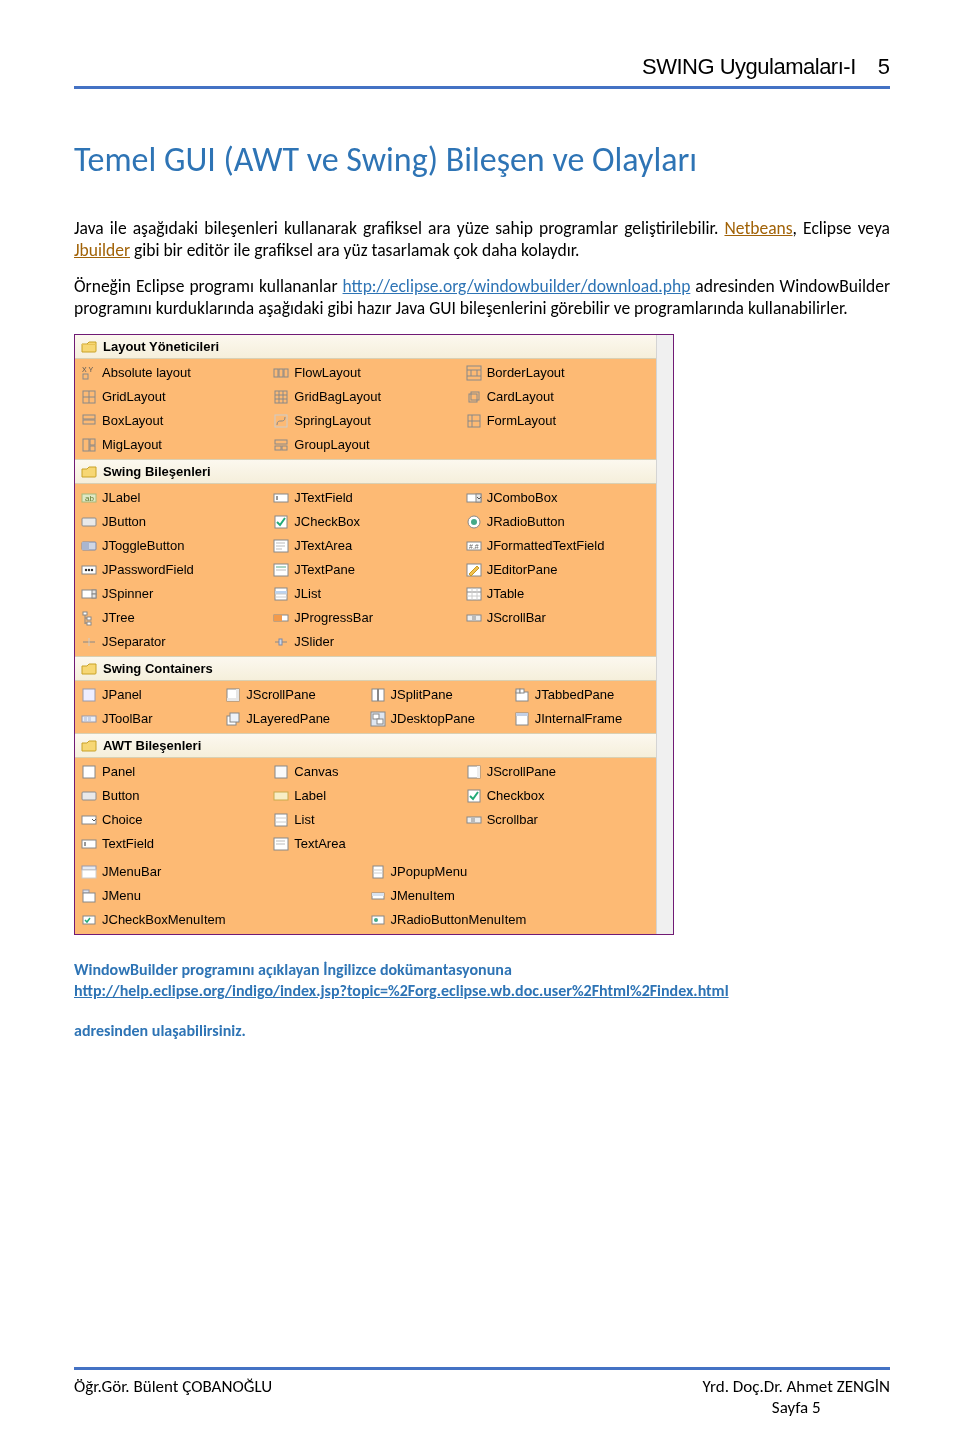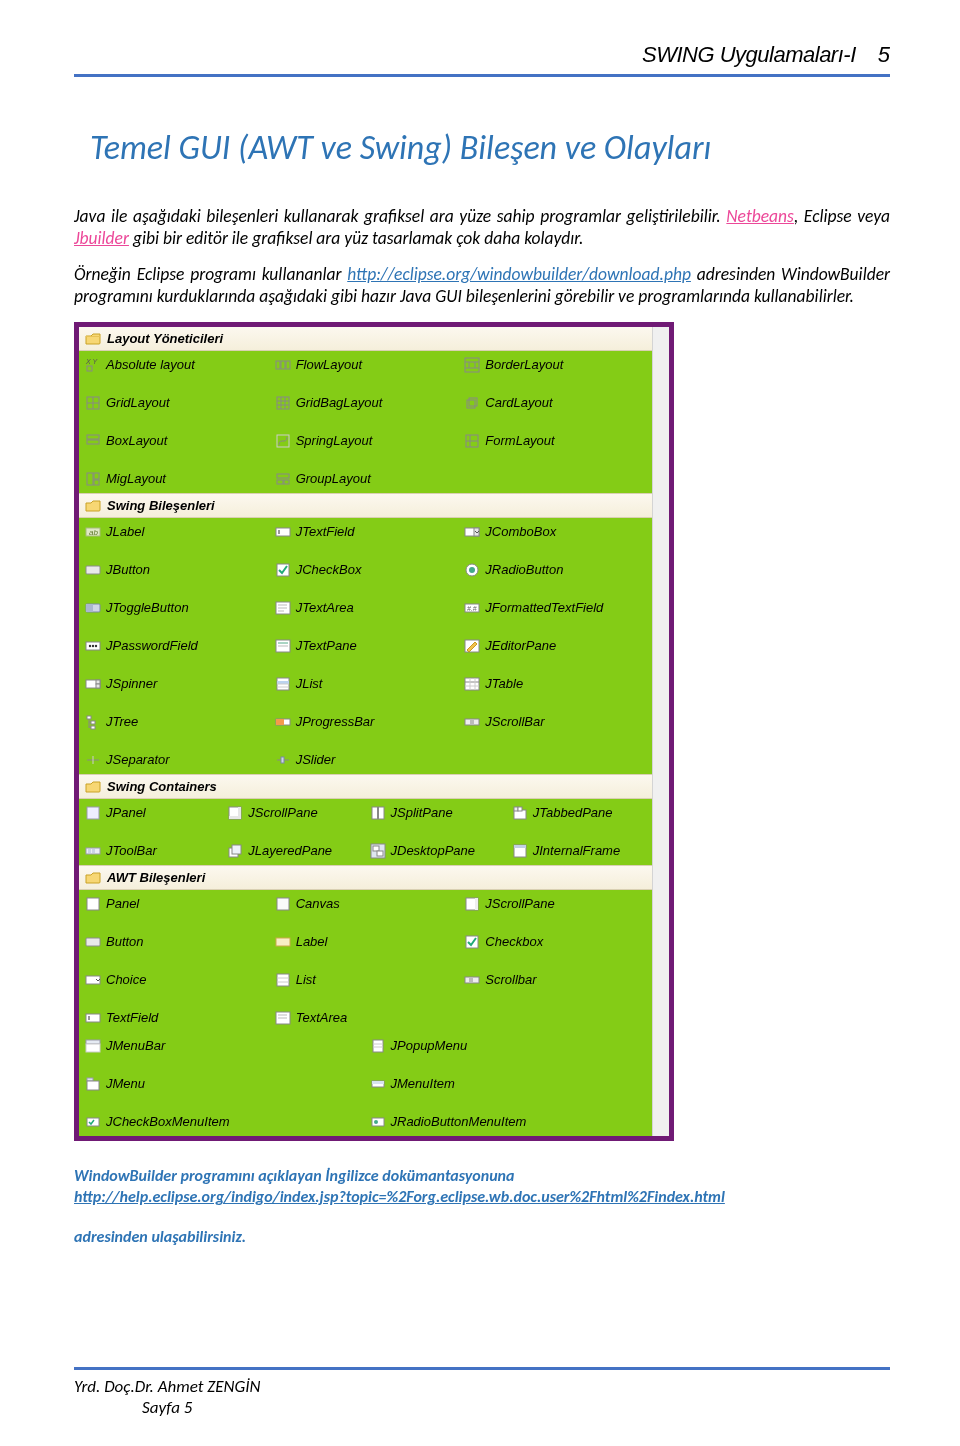--- a/index.html
+++ b/index.html
@@ -4,24 +4,23 @@
 <style>
   * { box-sizing: border-box; }
   body {
     margin: 0;
     font-family: Calibri, "Segoe UI", Arial, sans-serif;
     background: #fff;
     width: 960px;
     color: #000;
   }
   .page {
-    padding: 42px 70px 20px 74px;
+    padding: 54px 70px 20px 74px;
     position: relative;
     min-height: 1446px;
-    font-style: italic;
   }
   .hdr {
     display: flex;
     justify-content: flex-end;
     align-items: baseline;
     font-family: "Arial Narrow", Arial, sans-serif;
     color: #000;
     margin-bottom: 6px;
   }
   .hdr-title { font-size: 22px; letter-spacing: -0.5px; }
@@ -29,34 +28,34 @@
   .hdr-rule {
     border: none;
     border-top: 3px solid #4472c4;
     margin: 0 0 50px 0;
   }
   h1.doc-h1 {
     color: #2e74b5;
     font-family: Calibri, sans-serif;
     font-weight: 400;
     font-size: 34px;
-    margin: 0 0 38px 16px;
+    margin: 0 0 38px 0;
   }
   p.body {
     font-size: 17.5px;
     line-height: 1.25;
     margin: 0 0 14px 0;
     text-align: justify;
   }
   .link { color: #2e74b5; text-decoration: underline; }
-  .emph { color: #ec4899; text-decoration: underline; }
+  .emph { color: #a16207; text-decoration: underline; }
   .palette {
     width: 600px;
-    border: 5px solid #701a75;
-    background: #84cc16;
+    border: 1px solid #701a75;
+    background: #fdba74;
     font-family: "Segoe UI", Tahoma, sans-serif;
     font-size: 13px;
     margin: 8px 0 24px 0;
   }
   .cat {
     background: linear-gradient(#fcf8ef, #f5efdb);
     border-top: 1px solid #d9d0b3;
     border-bottom: 1px solid #d9d0b3;
     padding: 4px 6px;
     font-weight: 700;
@@ -66,21 +65,21 @@
   }
   .cat:first-child { border-top: none; }
   .folder-icon {
     width: 16px; height: 13px;
     display: inline-block;
   }
   .folder-icon svg { display:block; }
   .grid3, .grid2 {
     display: grid;
     padding: 3px 2px;
-    row-gap: 16px;
+    row-gap: 2px;
   }
   .grid3 { grid-template-columns: repeat(3, 1fr); }
   .grid2 { grid-template-columns: repeat(2, 1fr); }
   .cell {
     display: flex;
     align-items: center;
     gap: 5px;
     padding: 3px 4px;
     white-space: nowrap;
   }
@@ -736,20 +735,21 @@
 
   <div class="footer-txt">
     <div class="footer-bold">WindowBuilder programını açıklayan İngilizce dokümantasyonuna</div>
     <a class="link footer-bold">http://help.eclipse.org/indigo/index.jsp?topic=%2Forg.eclipse.wb.doc.user%2Fhtml%2Findex.html</a>
     <div class="footer-bold" style="margin-top:18px">adresinden ulaşabilirsiniz.</div>
   </div>
 
   <div class="ftr">
     <hr>
     <div class="ftr-row">
+      <div>Öğr.Gör. Bülent ÇOBANOĞLU</div>
       <div class="ftr-right">
         <div>Yrd. Doç.Dr. Ahmet ZENGİN</div>
         <div>Sayfa 5</div>
       </div>
     </div>
   </div>
 
 </div>
 
 </body></html>

